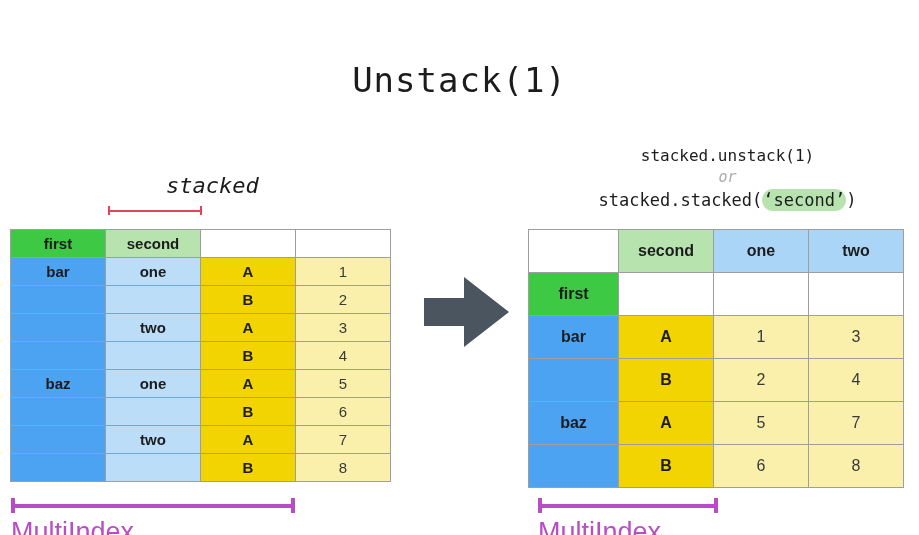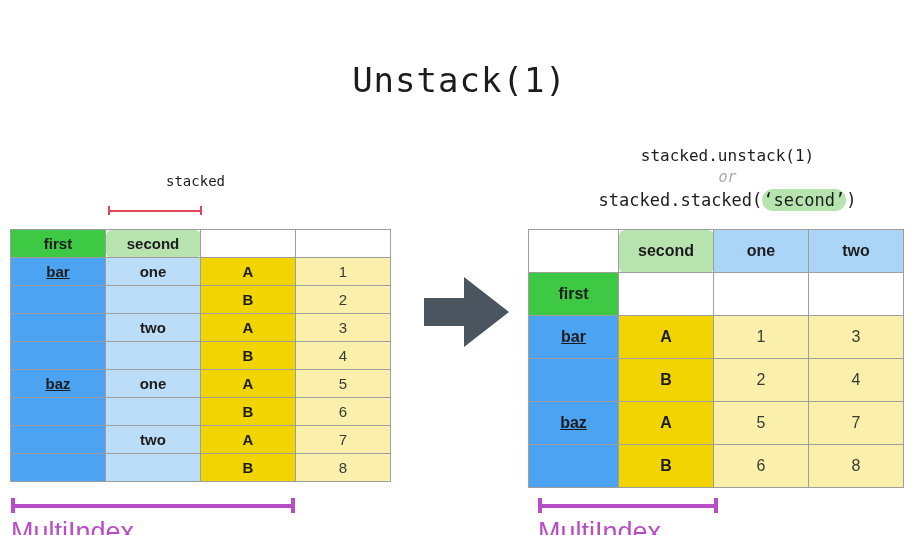--- a/index.html
+++ b/index.html
@@ -8,21 +8,21 @@
     position: relative; width: 919px; height: 535px;
     background: #fff; overflow: hidden; margin-top: 40px;
   }
   .title {
     position: absolute; top: 20px; left: 0; width: 919px;
     text-align: center; font-family: "DejaVu Sans Mono", monospace;
     font-size: 34px; font-weight: 500; color: #1c1c1e; letter-spacing: 1px;
   }
   .mono-label {
     position: absolute; font-family: "DejaVu Sans Mono", monospace;
-    font-size: 14px; color: #1c1c1e;
+    font-size: 22px; color: #1c1c1e; font-style: italic;
   }
   
   .bracket { position: absolute; }
   .bracket-red {
     left: 108px; top: 166px; width: 94px; height: 9px;
     border-left: 2px solid var(--red); border-right: 2px solid var(--red);
     background: linear-gradient(var(--red), var(--red)) center / 100% 2px no-repeat;
   }
   .bracket-magenta {
     height: 15px;
@@ -44,22 +44,22 @@
     border: 1px solid var(--border); text-align: center; vertical-align: middle;
     font-family: "Liberation Sans", sans-serif; font-weight: bold;
     font-size: 15px; color: #1c1c1e; overflow: hidden;
   }
   #left-table  { left: 10px;  top: 189px; }
   #left-table  td { width: 95px; height: 28px; }
   #right-table { left: 528px; top: 189px; }
   #right-table td { height: 43px; font-size: 16px; }
   .num { font-weight: 400; color: #3a3a3a; }
   .bg-green  { background: var(--green); }
-  .bg-lgreen { background: var(--light-green); border-radius: 6px; }
-  .bg-blue   { background: var(--blue); text-decoration: underline; }
+  .bg-lgreen { background: var(--light-green); }
+  .bg-blue   { background: var(--blue); }
   .bg-lblue  { background: var(--light-blue); }
   .bg-hblue  { background: var(--header-blue); }
   .bg-gold   { background: var(--gold); }
   .bg-pale   { background: var(--pale-yellow); }
   .bg-white  { background: #fff; }
 
   .code-block {
     position: absolute; left: 535px; top: 105px; width: 385px;
     text-align: center; font-family: "DejaVu Sans Mono", monospace;
     color: #1c1c1e;

